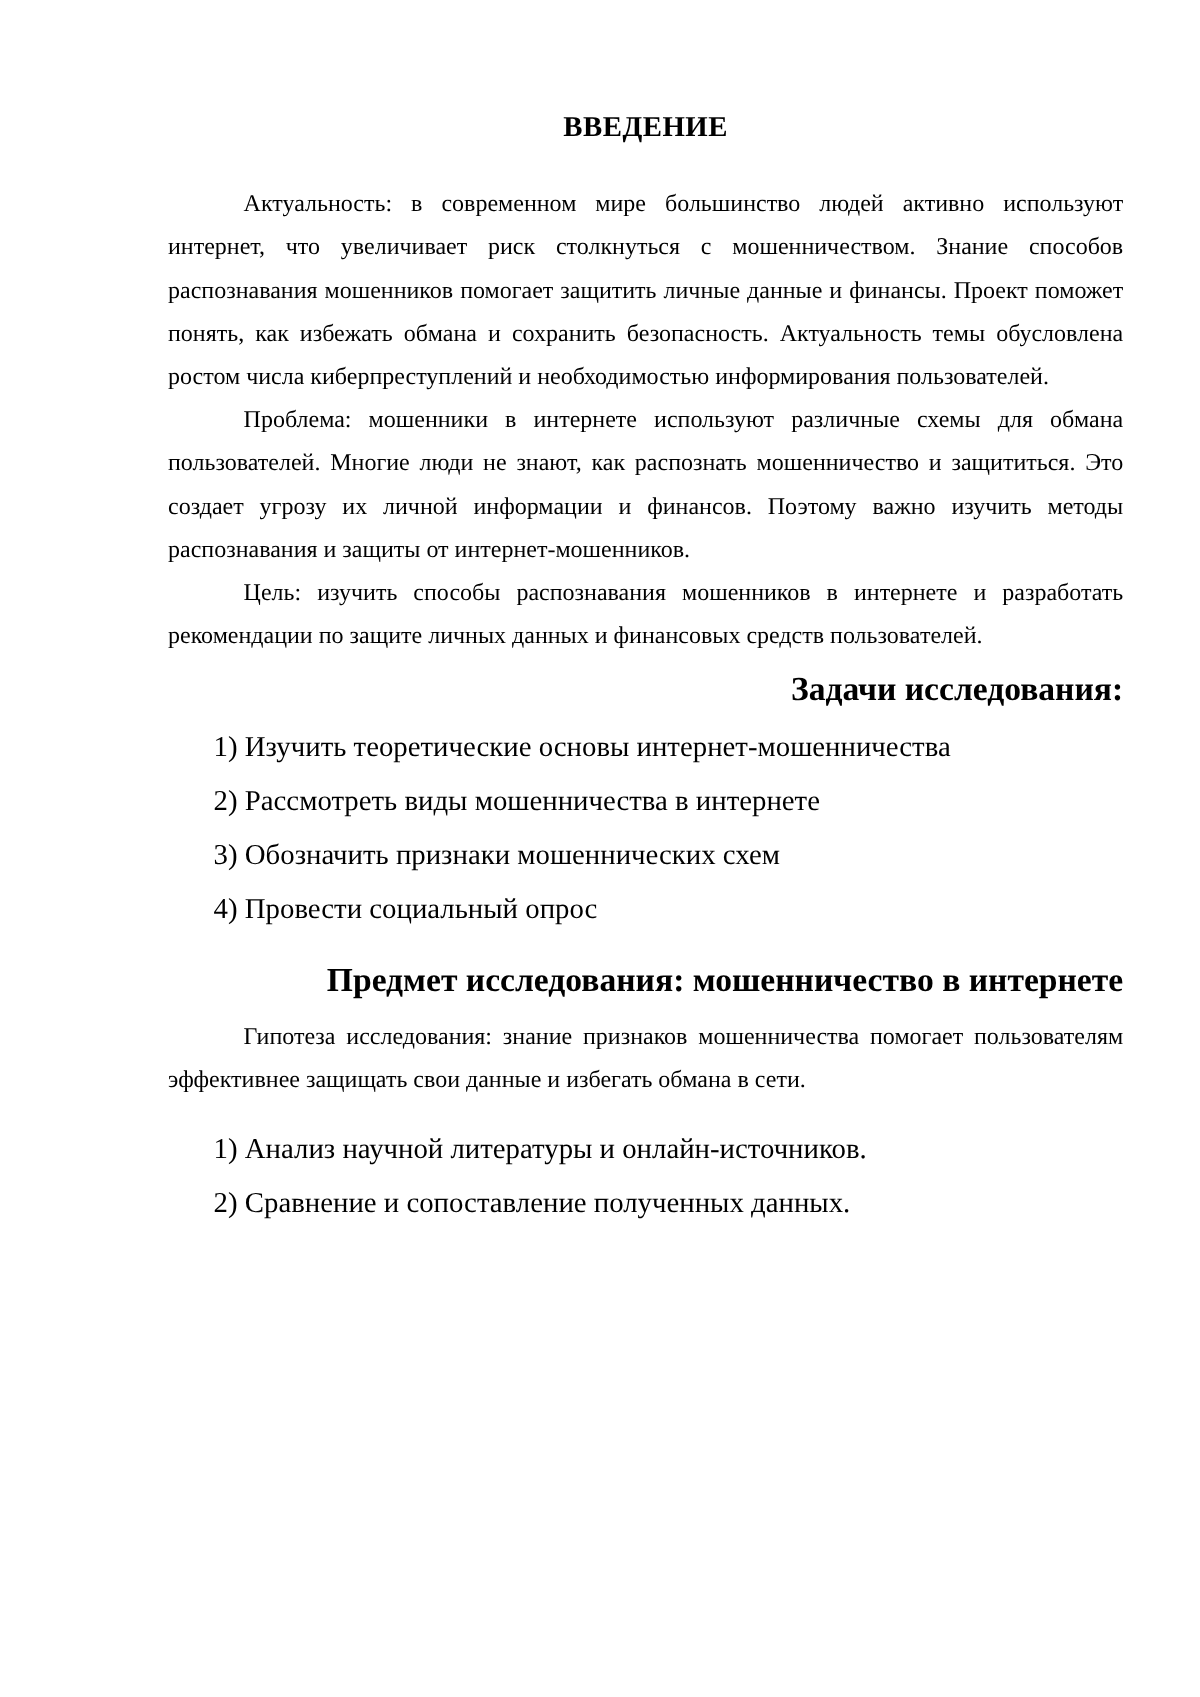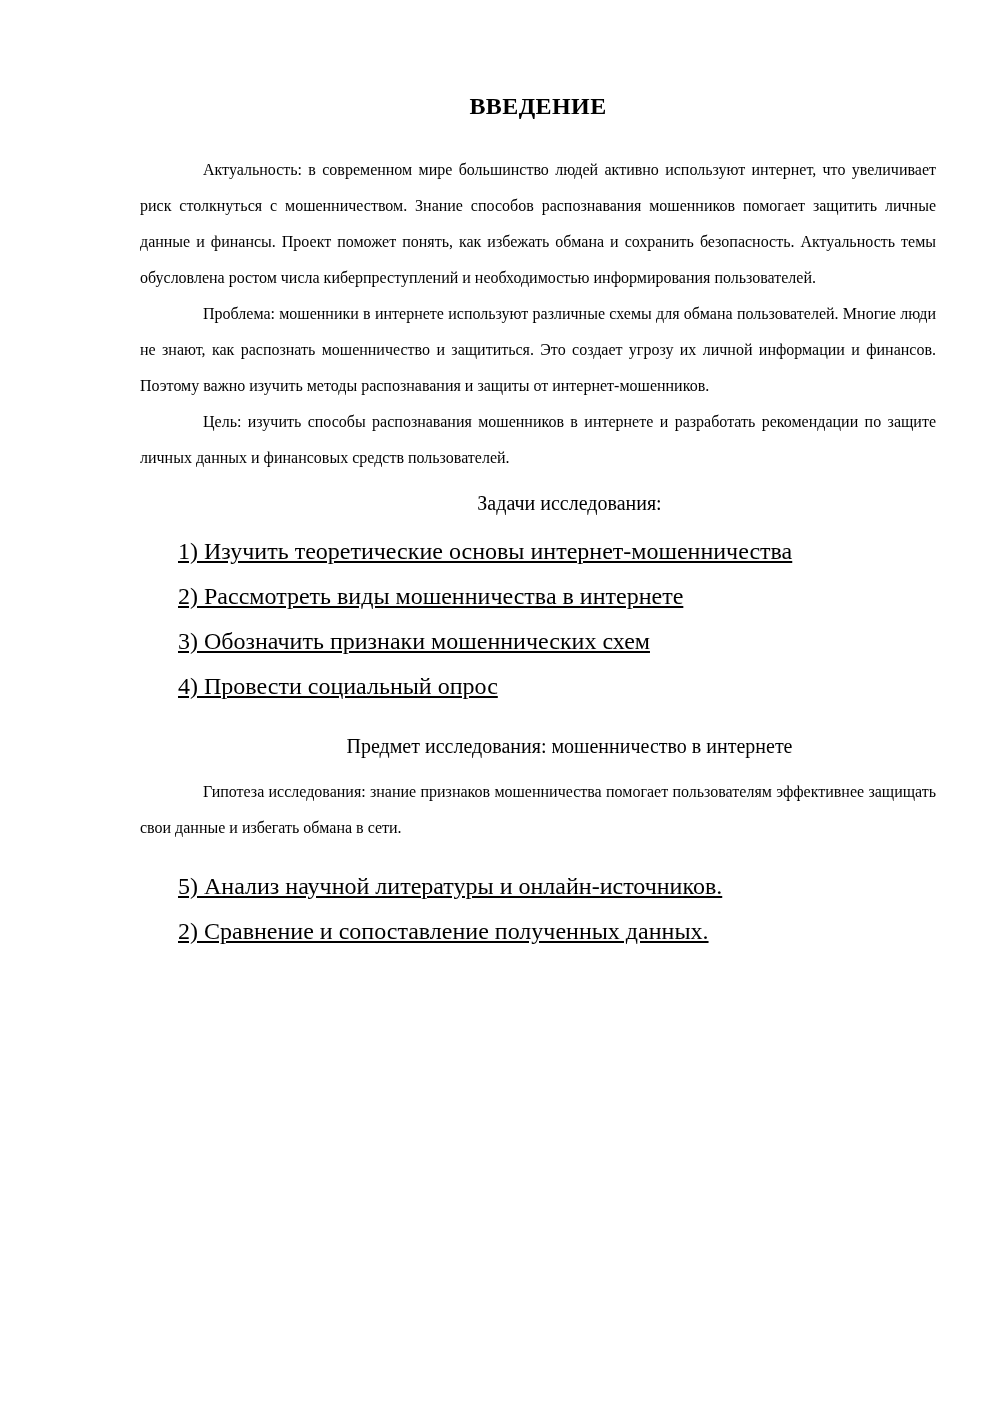--- a/index.html
+++ b/index.html
@@ -30,43 +30,43 @@
   }
   .doc-title {
     font-size: 24px;
     font-weight: bold;
     text-align: center;
     letter-spacing: 0.4px;
     line-height: 36px;
     margin: 0 0 28px 0;
   }
   .para {
-    font-size: 16px;
+    font-size: 20px;
     line-height: 36px;
     text-align: justify;
     text-justify: inter-word;
     text-indent: 63px;
     margin: 0;
     hyphens: none;
   }
   .para + .para {
     margin-top: 0;
   }
   .heading-line {
-    font-size: 20px;
+    font-size: 28px;
     line-height: 36px;
-    text-align: center;
+    text-align: right;
     text-indent: 63px;
     margin: 0;
+    font-weight: bold;
   }
   .list {
     list-style: none;
     margin: 0;
     padding: 0;
-    text-decoration: underline;
   }
   .list li {
     font-size: 24px;
     line-height: 36px;
     text-align: left;
     padding-left: 38px;
     position: relative;
     margin: 0;
   }
   .gap-9 { height: 9px; }
@@ -128,21 +128,21 @@
     <div class="gap-10"></div>
 
     <p class="para">Гипотеза исследования: знание признаков мошенничества помогает пользователям эффективнее защищать свои данные и избегать обмана в сети.</p>
 
     <div class="gap-10"></div>
 
 
     <div class="gap-12"></div>
 
     <ul class="list list-spaced">
-      <li>5) Анализ научной литературы и онлайн-источников.</li>
+      <li>1) Анализ научной литературы и онлайн-источников.</li>
       <li>2) Сравнение и сопоставление полученных данных.</li>
     </ul>
 
   </div>
 
   <div class="page-number">3</div>
 
 </div>
 
 </body></html>

